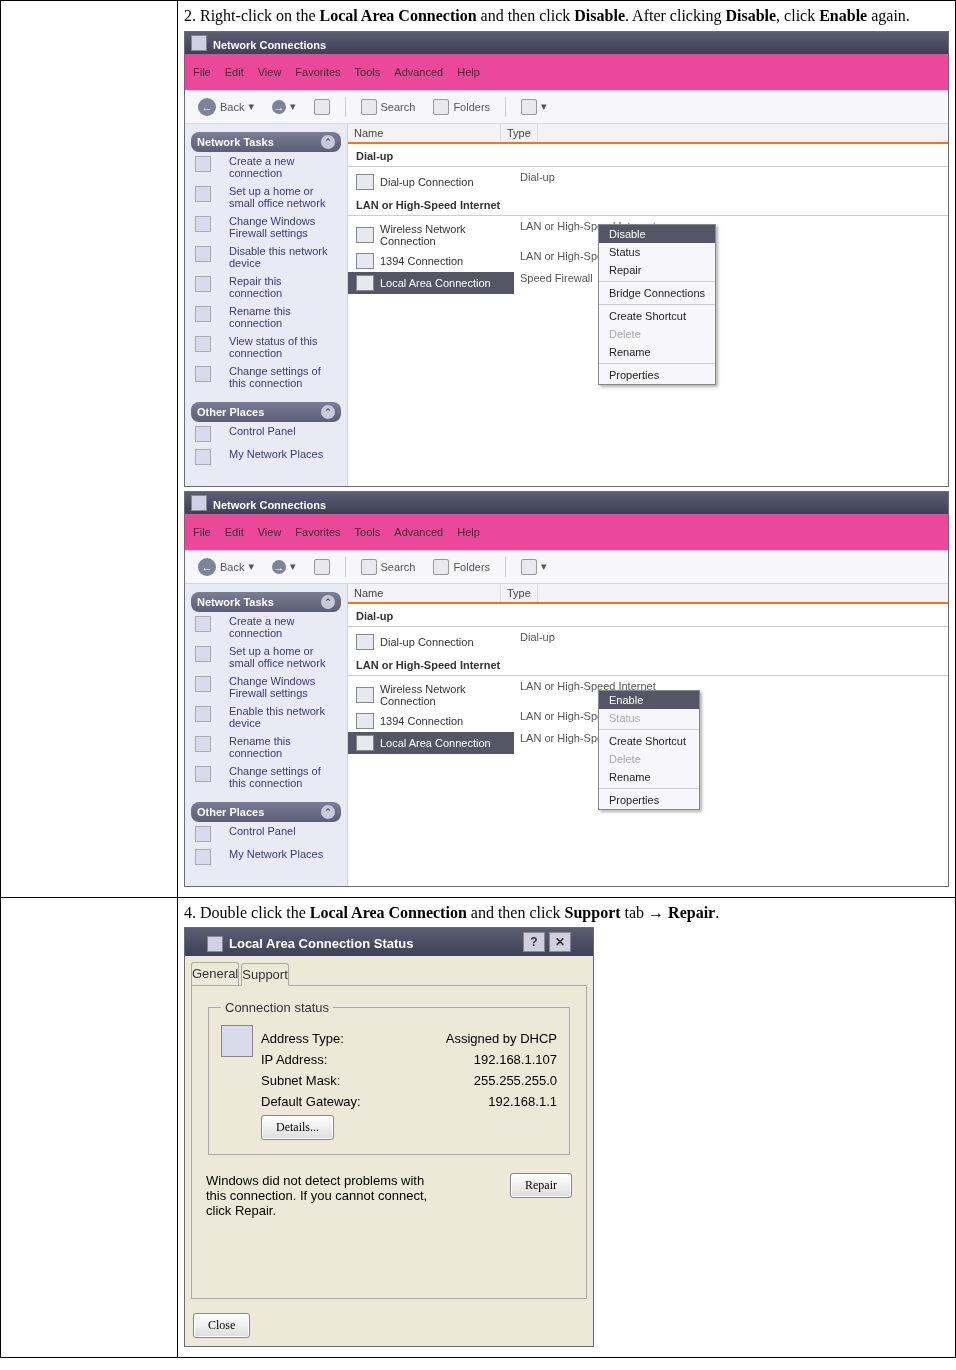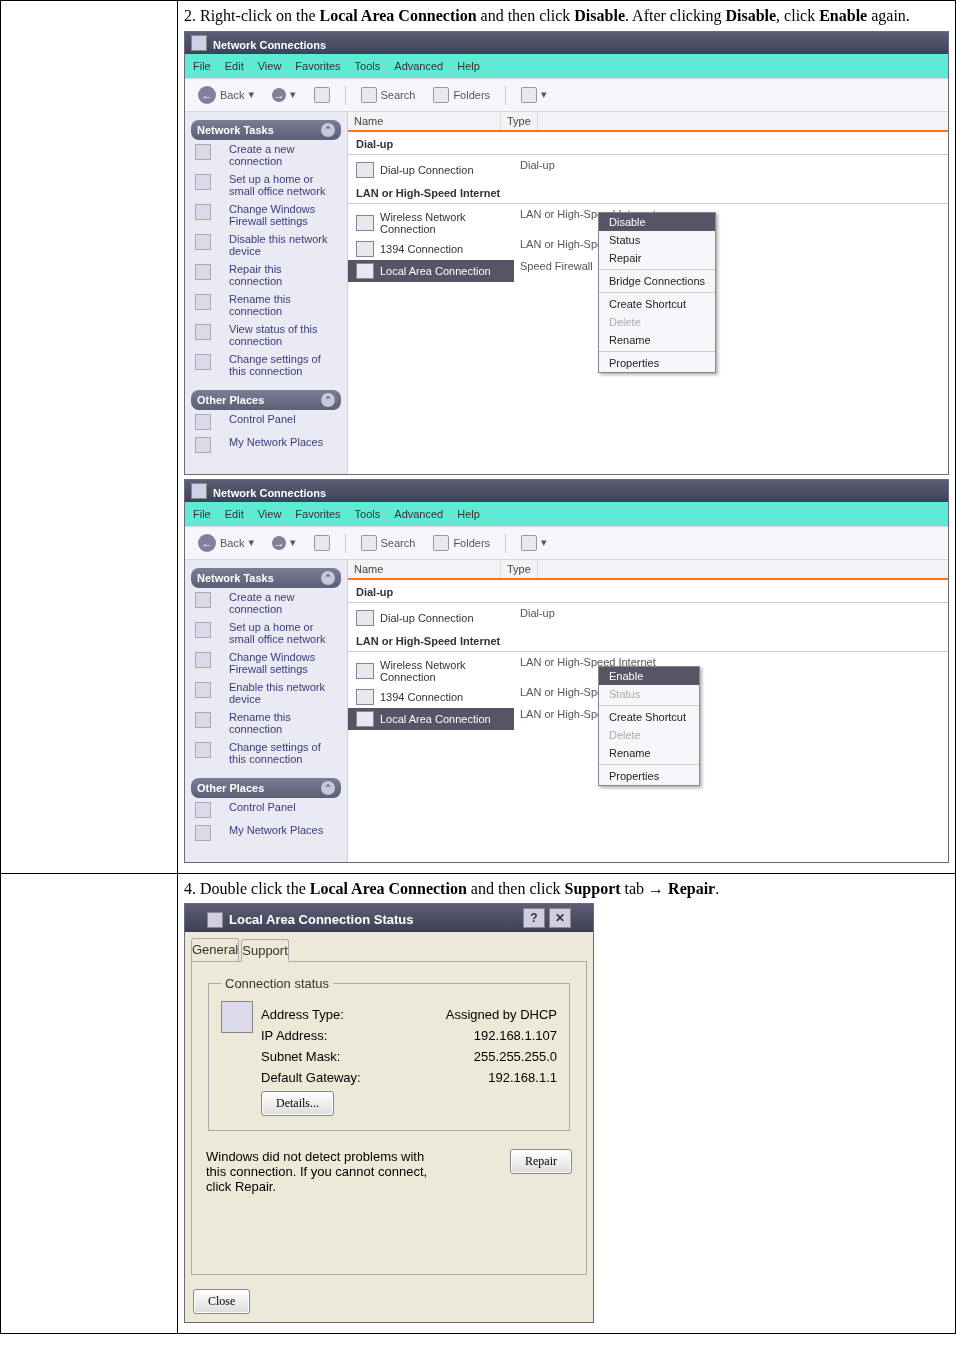--- a/index.html
+++ b/index.html
@@ -8,21 +8,21 @@
   .rowsplit + .rowsplit{border-top:none}
   .leftcol{width:176px;border-right:1px solid #000}
   .rightcol{flex:1;padding:4px 6px 10px 6px}
   .instr{font-size:16px;line-height:1.35;margin-bottom:4px}
   .instr b{font-weight:bold}
 
   
   .xpwin{border:1px solid #6a6a7a;background:#fff;font-family:Tahoma,Verdana,sans-serif;font-size:11px;color:#333;margin-top:4px}
   .xpwin .titlebar{background:linear-gradient(#5c5e75,#3e4056);color:#fff;font-weight:bold;padding:3px 6px;display:flex;align-items:flex-end;gap:6px}
   .xpwin .titlebar .ico{width:14px;height:14px;display:inline-block;background:#cfcfe6;border:1px solid #888}
-  .xpwin .menubar{display:flex;gap:14px;padding:6px 8px;border-bottom:1px solid #d7d7e0;color:#333;background:#5eead4}
+  .xpwin .menubar{display:flex;gap:14px;padding:12px 8px;border-bottom:1px solid #d7d7e0;color:#333;background:#ec4899}
   .xpwin .toolbar{display:flex;align-items:center;gap:4px;padding:4px 6px;border-bottom:1px solid #d7d7e0;background:#f7f7fb}
   .tbtn{display:inline-flex;align-items:center;gap:4px;padding:2px 6px;border:1px solid transparent;border-radius:3px;color:#555}
   .tbtn .circ{width:18px;height:18px;border-radius:50%;background:#7f8398;display:inline-flex;align-items:center;justify-content:center;color:#fff;font-weight:bold}
   .tbtn.small .circ{width:14px;height:14px}
   .tsep{width:1px;height:20px;background:#ccc;margin:0 4px}
   .icon-generic{width:14px;height:14px;display:inline-block;border:1px solid #999;background:#e8e8ee;border-radius:2px}
 
   .explorer-body{display:flex}
   .sidebar{width:162px;background:#e9eaf3;border-right:1px solid #cfcfdc;padding:4px 0 8px 0}
   .sideblock{margin:4px 6px 10px 6px}

